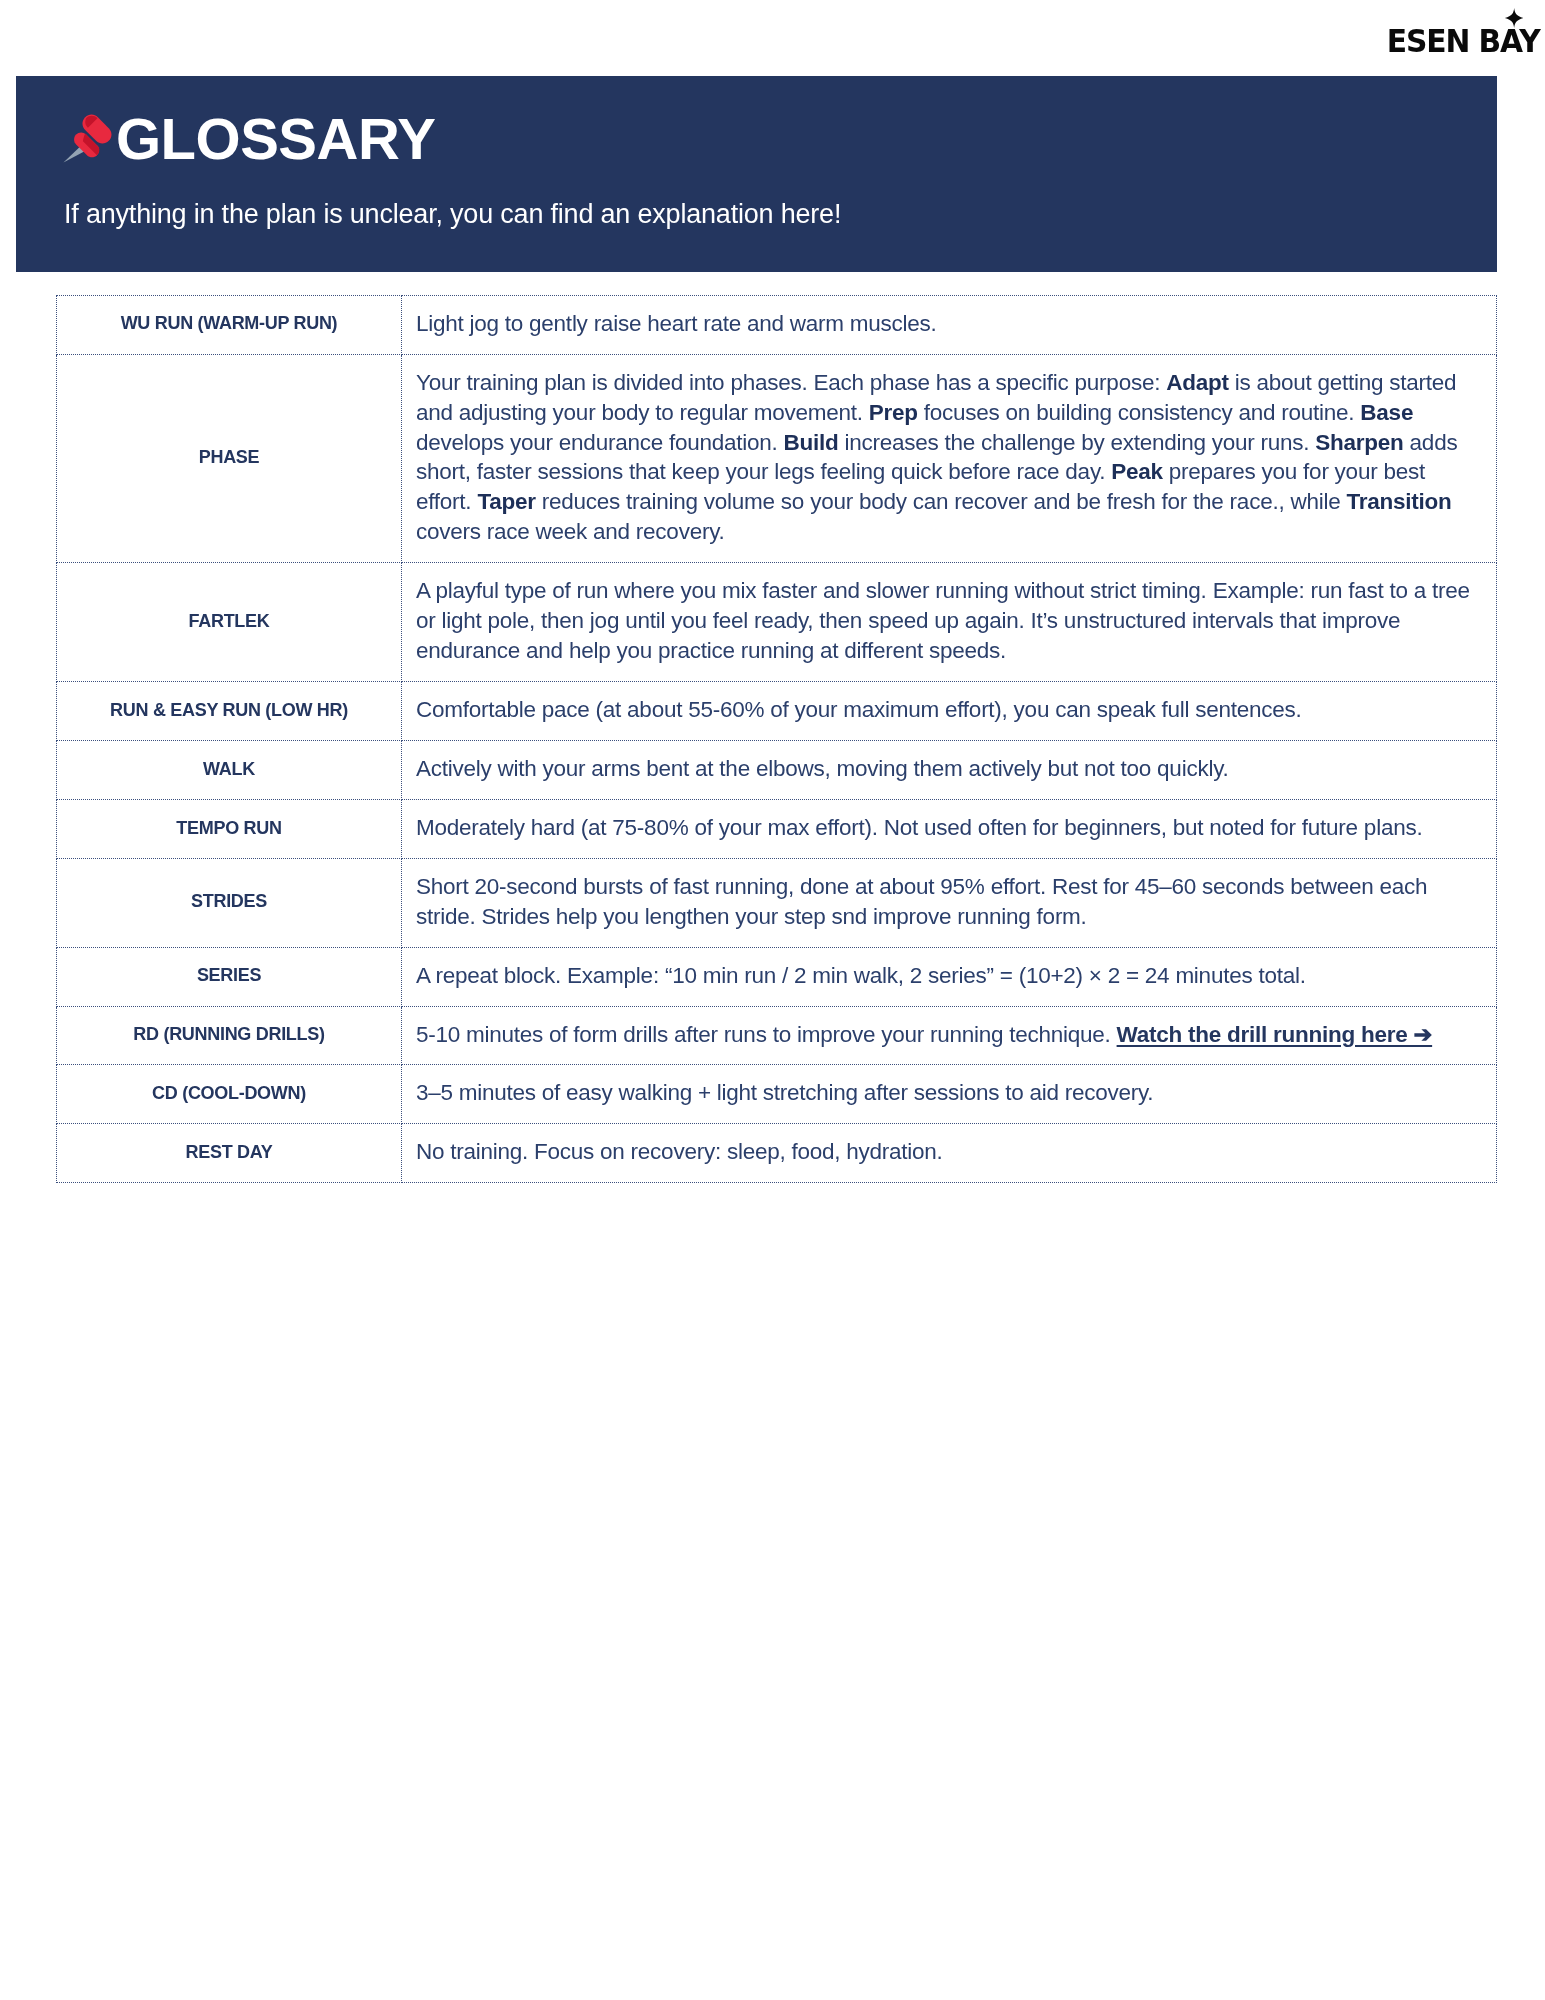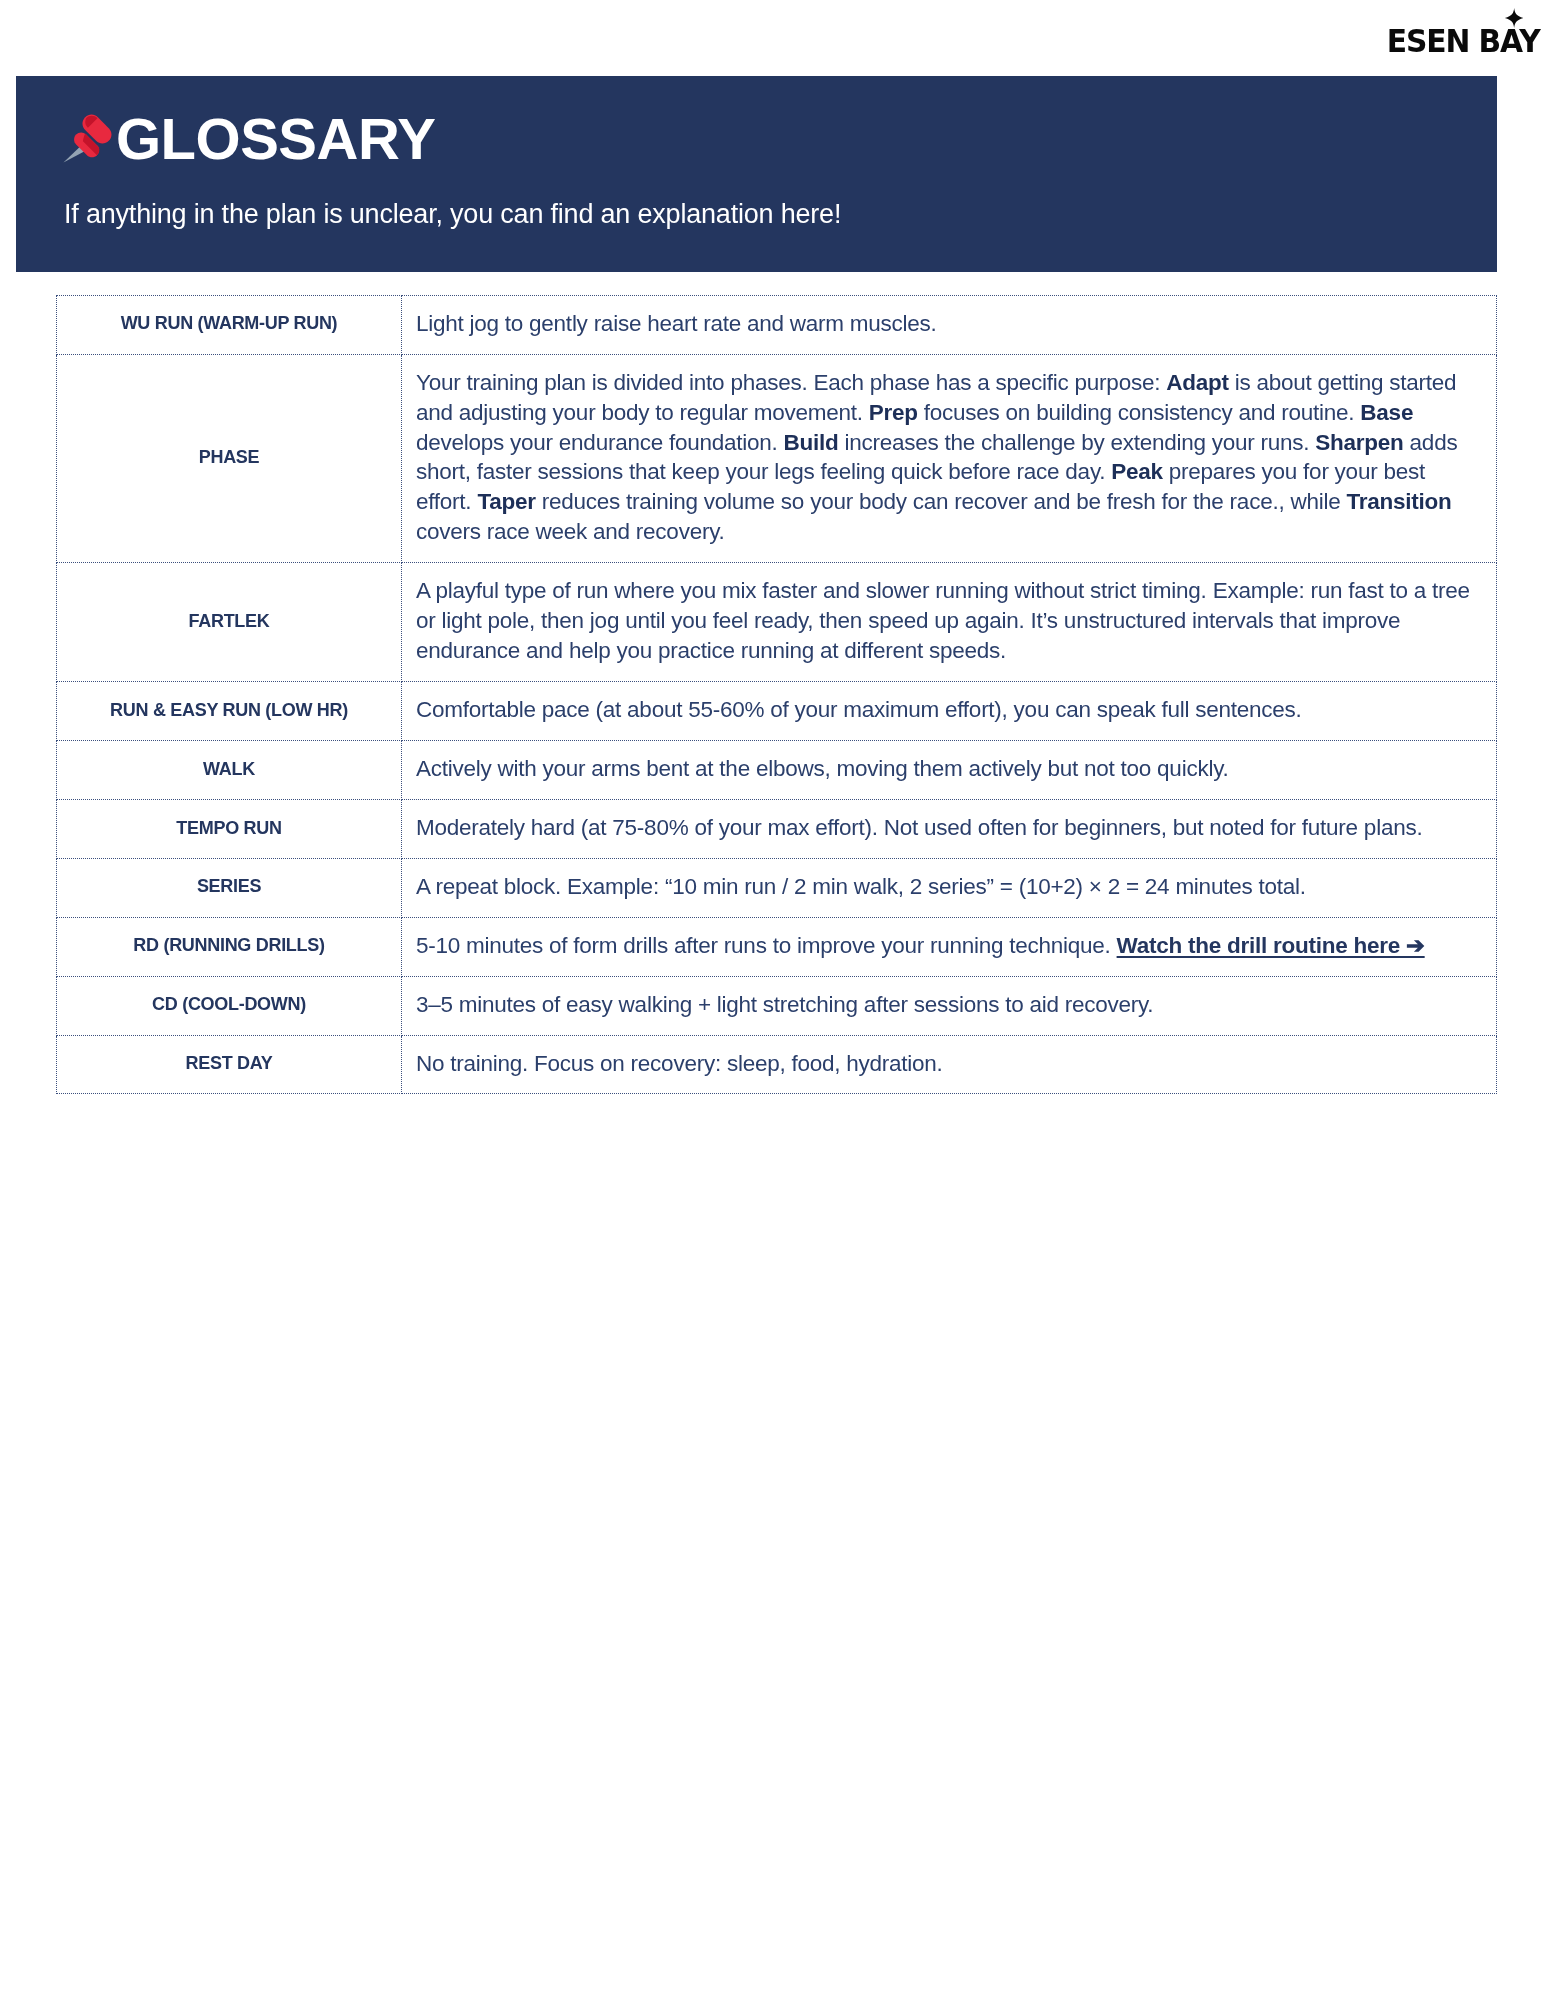--- a/index.html
+++ b/index.html
@@ -167,26 +167,30 @@
         </tr>
         <tr>
           <td class="term">WALK</td>
           <td class="definition">Actively with your arms bent at the elbows, moving them actively but not too quickly.</td>
         </tr>
         <tr>
           <td class="term">TEMPO RUN</td>
           <td class="definition">Moderately hard (at 75-80% of your max effort). Not used often for beginners, but noted for future plans.</td>
         </tr>
         <tr>
+          <td class="term">STRIDES</td>
+          <td class="definition">Short 20-second bursts of fast running, done at about 95% effort. Rest for 45–60 seconds between each stride. Strides help you lengthen your step snd improve running form.</td>
+        </tr>
+        <tr>
           <td class="term">SERIES</td>
           <td class="definition">A repeat block. Example: “10 min run / 2 min walk, 2 series” = (10+2) × 2 = 24 minutes total.</td>
         </tr>
         <tr>
           <td class="term">RD (RUNNING DRILLS)</td>
-          <td class="definition">5-10 minutes of form drills after runs to improve your running technique. <span class="link">Watch the drill routine here ➔</span></td>
+          <td class="definition">5-10 minutes of form drills after runs to improve your running technique. <span class="link">Watch the drill running here ➔</span></td>
         </tr>
         <tr>
           <td class="term">CD (COOL-DOWN)</td>
           <td class="definition">3–5 minutes of easy walking + light stretching after sessions to aid recovery.</td>
         </tr>
         <tr>
           <td class="term">REST DAY</td>
           <td class="definition">No training. Focus on recovery: sleep, food, hydration.</td>
         </tr>
       </tbody>

